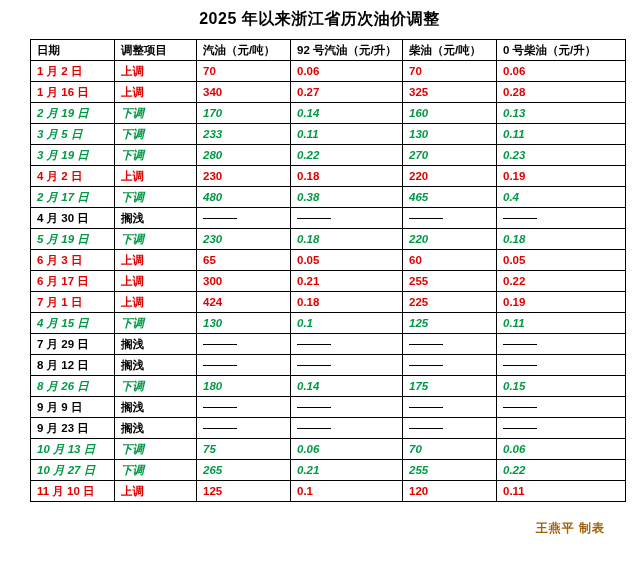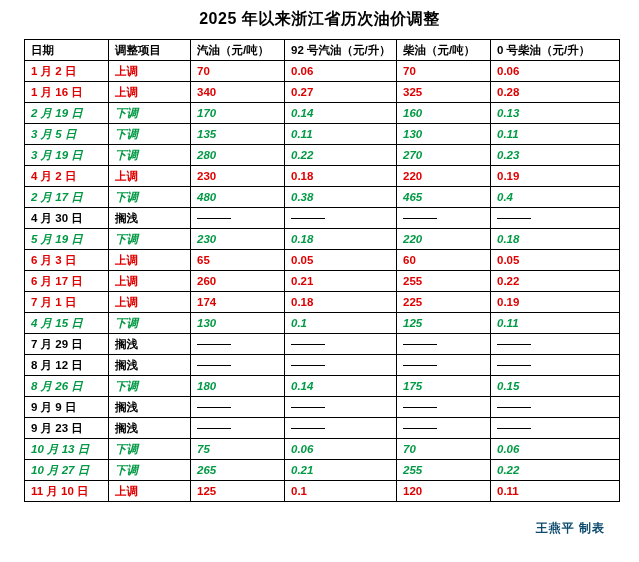--- a/index.html
+++ b/index.html
@@ -23,21 +23,21 @@
   .doc-title {
     text-align: center;
     font-size: 16px;
     font-weight: bold;
     letter-spacing: 0.5px;
     padding-top: 9px;
     padding-bottom: 9px;
     color: #000;
   }
   .table-wrap {
-    padding: 0 24px;
+    padding: 0 30px;
   }
   table.price-table {
     border-collapse: collapse;
     width: 595px;
     table-layout: fixed;
     font-size: 11.5px;
   }
   table.price-table td, table.price-table th {
     border: 1px solid #000000;
     padding: 2px 6px;
@@ -72,21 +72,21 @@
     width: 34px;
     border-bottom: 1.5px solid #000;
     position: relative;
     top: -3px;
   }
   .footer {
     text-align: right;
     padding: 18px 34px 0 0;
     font-size: 12px;
     font-weight: bold;
-    color: #0c4a6e;
+    color: #a16207;
     letter-spacing: 1px;
   }
 </style>
 </head>
 <body>
 
 <div class="page">
 
   <div class="doc-title">2025 年以来浙江省历次油价调整</div>
 
@@ -131,21 +131,21 @@
             <td class="down">2 月 19 日</td>
             <td class="down">下调</td>
             <td class="down">170</td>
             <td class="down">0.14</td>
             <td class="down">160</td>
             <td class="down">0.13</td>
           </tr>
           <tr>
             <td class="down">3 月 5 日</td>
             <td class="down">下调</td>
-            <td class="down">135</td>
+            <td class="down">233</td>
             <td class="down">0.11</td>
             <td class="down">130</td>
             <td class="down">0.11</td>
           </tr>
           <tr>
             <td class="down">3 月 19 日</td>
             <td class="down">下调</td>
             <td class="down">280</td>
             <td class="down">0.22</td>
             <td class="down">270</td>
@@ -187,29 +187,29 @@
             <td class="up">6 月 3 日</td>
             <td class="up">上调</td>
             <td class="up">65</td>
             <td class="up">0.05</td>
             <td class="up">60</td>
             <td class="up">0.05</td>
           </tr>
           <tr>
             <td class="up">6 月 17 日</td>
             <td class="up">上调</td>
-            <td class="up">260</td>
+            <td class="up">300</td>
             <td class="up">0.21</td>
             <td class="up">255</td>
             <td class="up">0.22</td>
           </tr>
           <tr>
             <td class="up">7 月 1 日</td>
             <td class="up">上调</td>
-            <td class="up">174</td>
+            <td class="up">424</td>
             <td class="up">0.18</td>
             <td class="up">225</td>
             <td class="up">0.19</td>
           </tr>
           <tr>
             <td class="down">4 月 15 日</td>
             <td class="down">下调</td>
             <td class="down">130</td>
             <td class="down">0.1</td>
             <td class="down">125</td>

